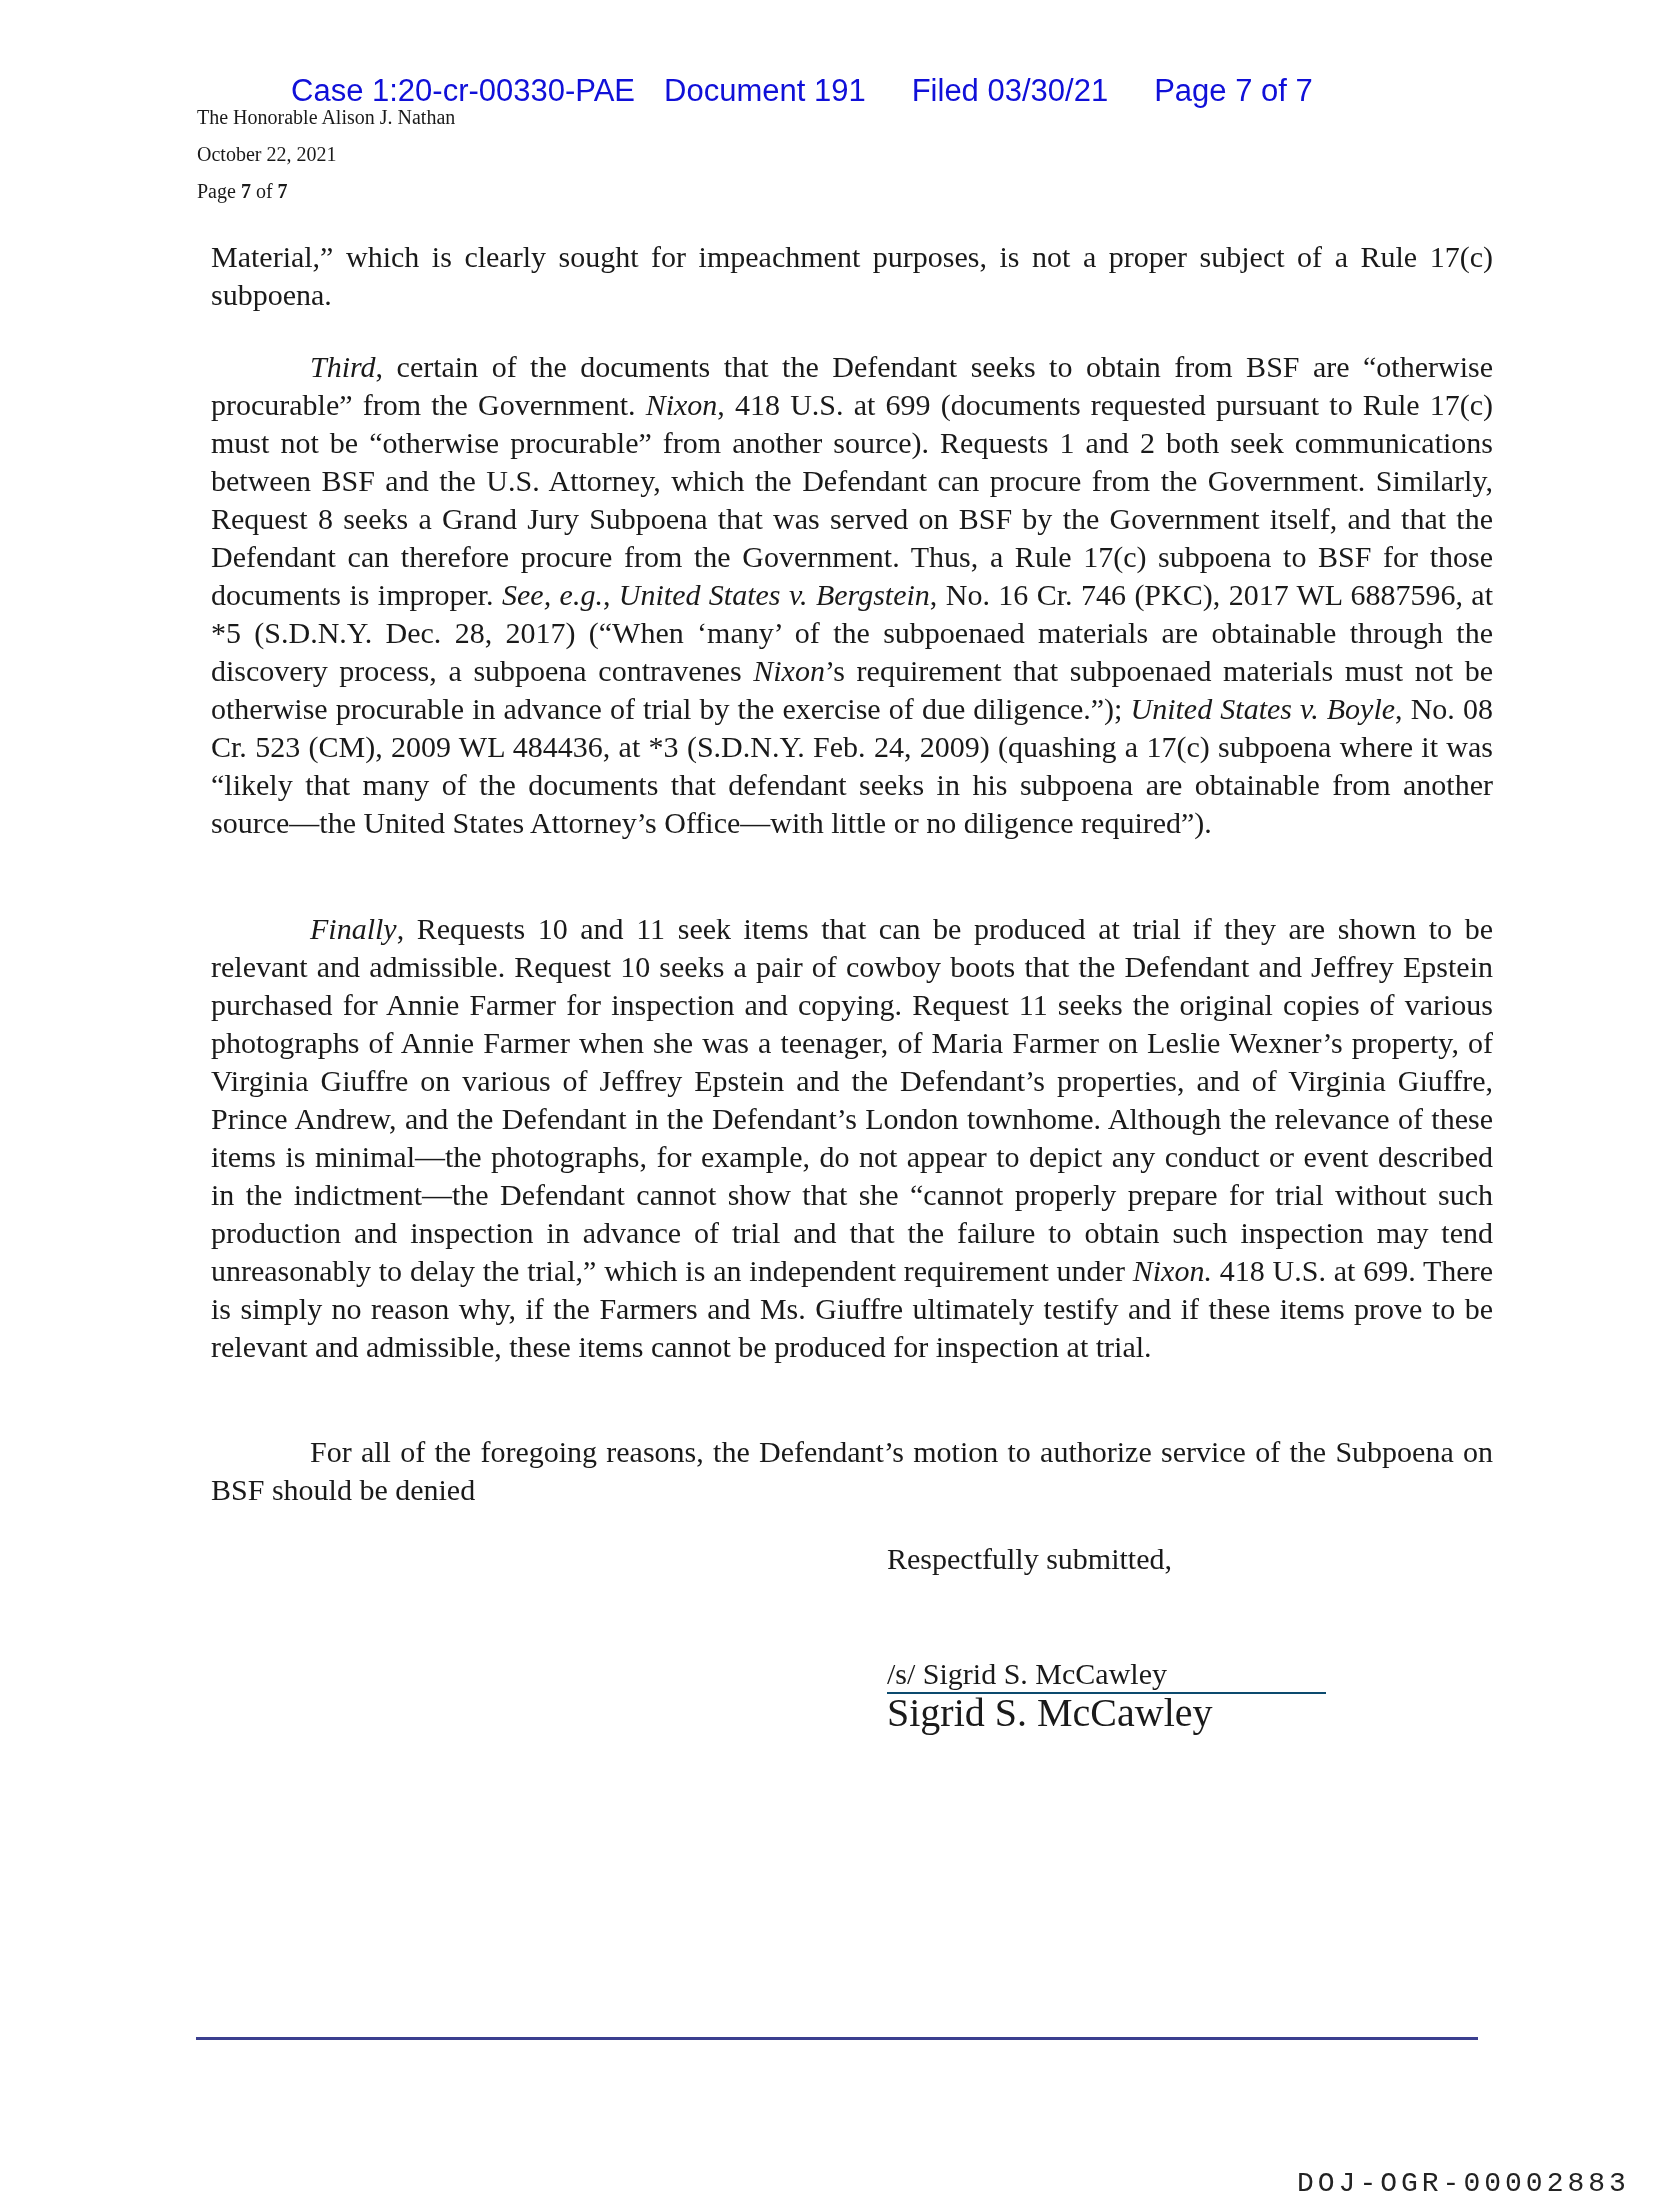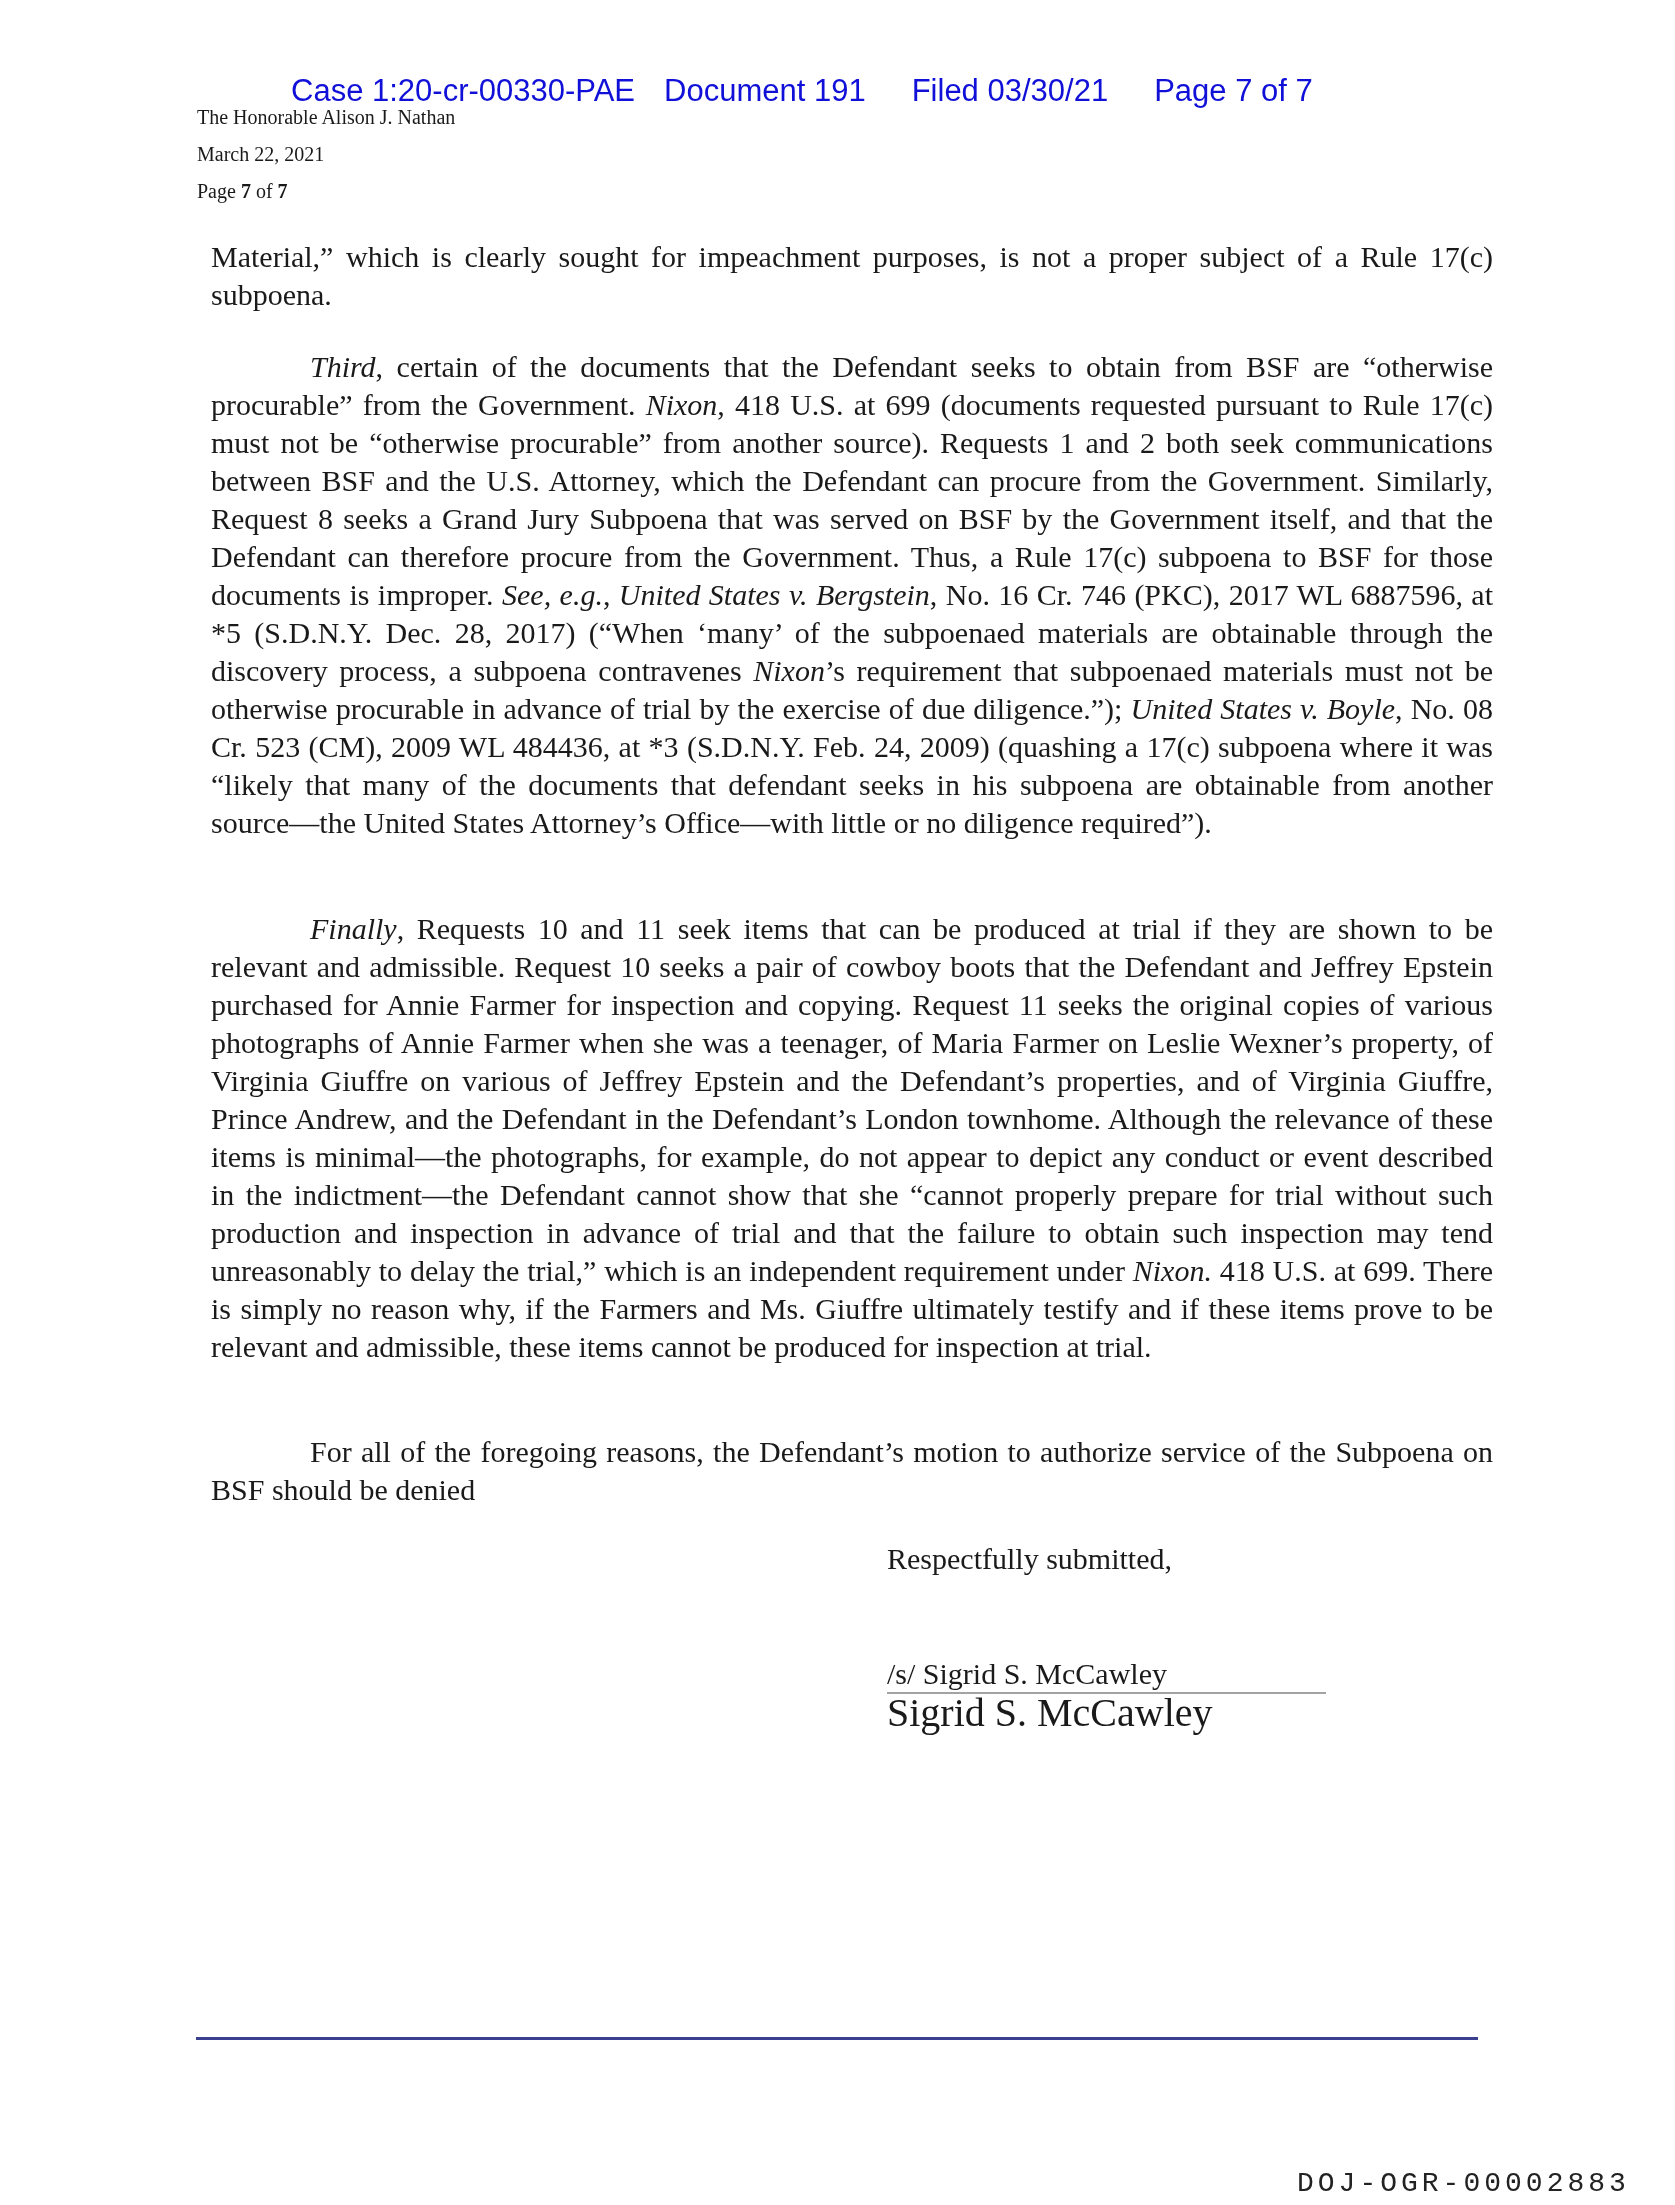--- a/index.html
+++ b/index.html
@@ -66,21 +66,21 @@
       white-space: nowrap;
     }
     .closing-1 { top: 1540px; }
     .sig-line {
       position: absolute;
       left: 887px;
       top: 1655px;
       width: 439px;
       font-size: 30px;
       line-height: 37px;
-      border-bottom: 2px solid #a3a3a3;
+      border-bottom: 2px solid #0c4a6e;
       white-space: nowrap;
     }
     .sig-name {
       position: absolute;
       left: 887px;
       top: 1694px;
       font-size: 40px;
       line-height: 37px;
       white-space: nowrap;
     }
@@ -106,21 +106,21 @@
   </style>
 </head>
 <body>
 
 <div class="ecf-header">
   <span>Case 1:20-cr-00330-PAE</span><span class="gap1">Document 191</span><span class="gap2">Filed 03/30/21</span><span class="gap3">Page 7 of 7</span>
 </div>
 
 <div class="letterhead">
   <div>The Honorable Alison J. Nathan</div>
-  <div>March 22, 2021</div>
+  <div>October 22, 2021</div>
   <div><span>Page </span><b>7</b><span> of </span><b>7</b></div>
 </div>
 
 <div class="body-text p1">
   <p>Material,” which is clearly sought for impeachment purposes, is not a proper subject of a Rule 17(c) subpoena.</p>
 </div>
 
 <div class="body-text p2">
   <p class="indent"><i>Third</i><span>, certain of the documents that the Defendant seeks to obtain from BSF are “otherwise procurable” from the Government.  </span><i>Nixon</i><span>, 418 U.S. at 699 (documents requested pursuant to Rule 17(c) must not be “otherwise procurable” from another source).  Requests 1 and 2 both seek communications between BSF and the U.S. Attorney, which the Defendant can procure from the Government.  Similarly, Request 8 seeks a Grand Jury Subpoena that was served on BSF by the Government itself, and that the Defendant can therefore procure from the Government.  Thus, a Rule 17(c) subpoena to BSF for those documents is improper.  </span><i>See, e.g.</i><span>, </span><i>United States v. Bergstein</i><span>, No. 16 Cr. 746 (PKC), 2017 WL 6887596, at *5 (S.D.N.Y. Dec. 28, 2017) (“When ‘many’ of the subpoenaed materials are obtainable through the discovery process, a subpoena contravenes </span><i>Nixon</i><span>’s requirement that subpoenaed materials must not be otherwise procurable in advance of trial by the exercise of due diligence.”); </span><i>United States v. Boyle</i><span>, No. 08 Cr. 523 (CM), 2009 WL 484436, at *3 (S.D.N.Y. Feb. 24, 2009) (quashing a 17(c) subpoena where it was “likely that many of the documents that defendant seeks in his subpoena are obtainable from another source—the United States Attorney’s Office—with little or no diligence required”).</span></p>
 </div>

